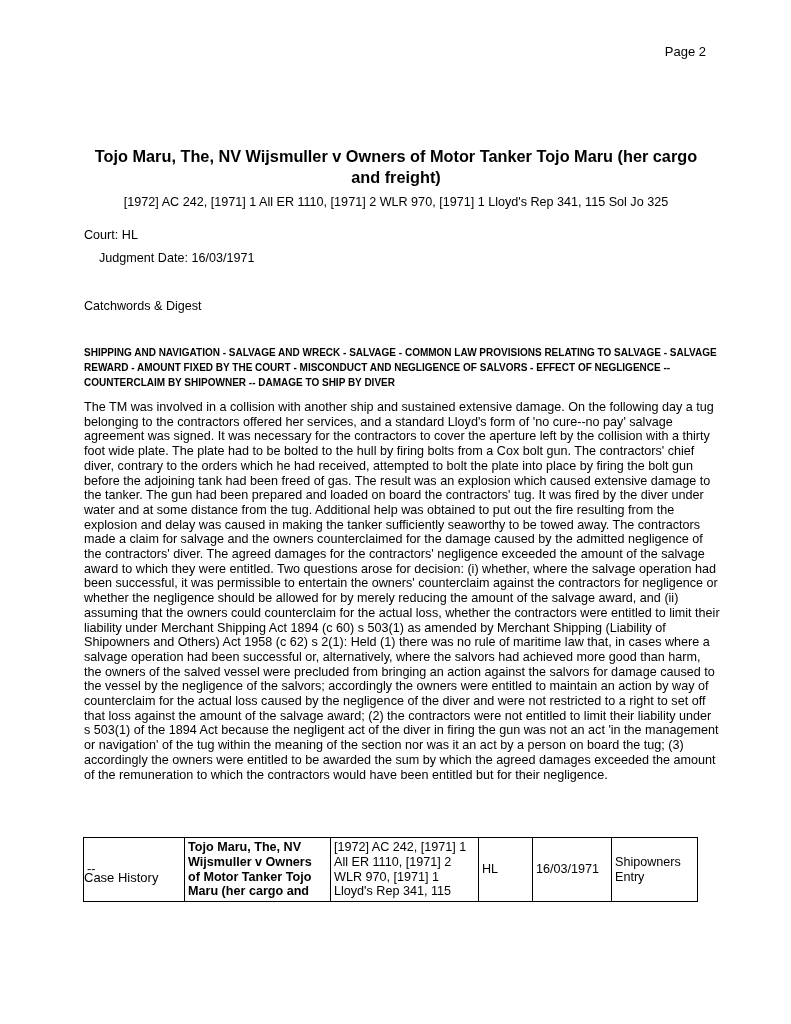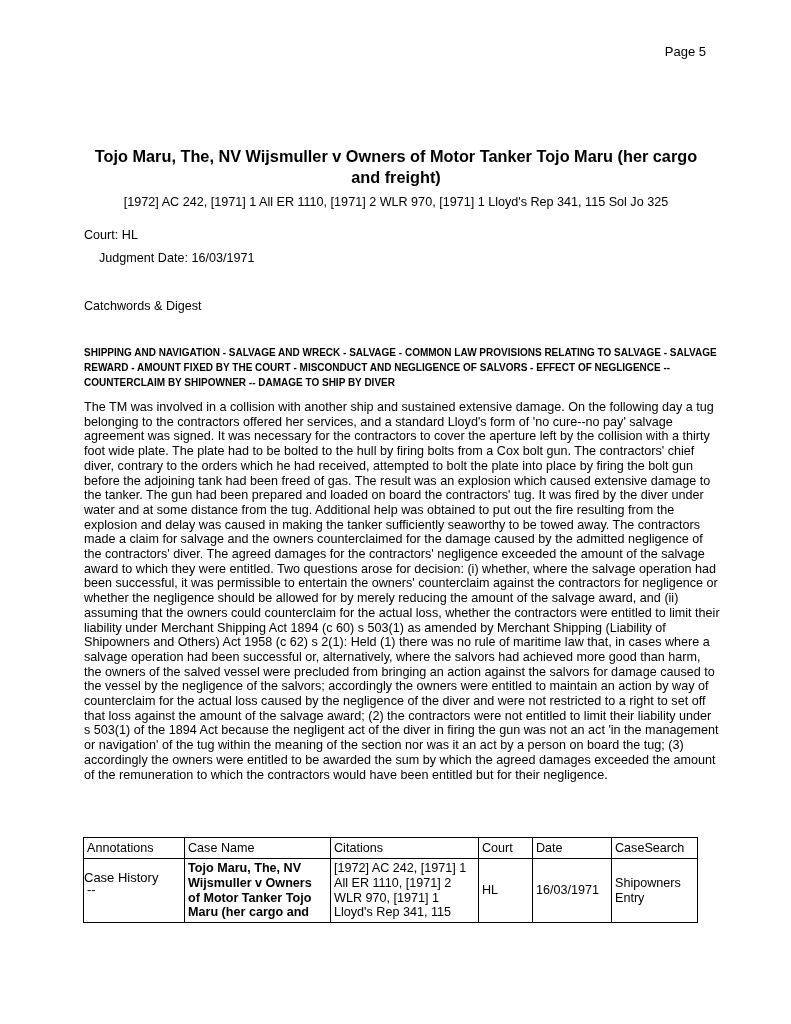--- a/index.html
+++ b/index.html
@@ -25,21 +25,21 @@
   table.history td { border: 1px solid #000; padding: 1px 3px; vertical-align: middle; line-height: 14.8px; }
   table.history tr.hdr td { height: 18px; }
   table.history tr.row td { height: 61px; }
   .c1 { width: 94px; } .c2 { width: 139px; } .c3 { width: 141px; }
   .c4 { width: 47px; } .c5 { width: 72px; } .c6 { width: 79px; }
   .bold { font-weight: bold; }
 </style>
 </head>
 <body>
 
-<div class="page-num">Page 5</div>
+<div class="page-num">Page 2</div>
 
 <div class="title">Tojo Maru, The, NV Wijsmuller v Owners of Motor Tanker Tojo Maru (her cargo and freight)</div>
 
 <div class="citations">[1972] AC 242, [1971] 1 All ER 1110, [1971] 2 WLR 970, [1971] 1 Lloyd's Rep 341, 115 Sol Jo 325</div>
 
 <div class="meta court">
   <b>Court:</b>
   <span>HL</span>
 </div>
 
@@ -51,28 +51,20 @@
 <div class="section-heading">Catchwords &amp; Digest</div>
 
 <div class="catchwords">SHIPPING AND NAVIGATION - SALVAGE AND WRECK - SALVAGE - COMMON LAW PROVISIONS RELATING TO SALVAGE - SALVAGE REWARD - AMOUNT FIXED BY THE COURT - MISCONDUCT AND NEGLIGENCE OF SALVORS - EFFECT OF NEGLIGENCE -- COUNTERCLAIM BY SHIPOWNER -- DAMAGE TO SHIP BY DIVER</div>
 
 <div class="digest">The TM was involved in a collision with another ship and sustained extensive damage. On the following day a tug belonging to the contractors offered her services, and a standard Lloyd's form of 'no cure--no pay' salvage agreement was signed. It was necessary for the contractors to cover the aperture left by the collision with a thirty foot wide plate. The plate had to be bolted to the hull by firing bolts from a Cox bolt gun. The contractors' chief diver, contrary to the orders which he had received, attempted to bolt the plate into place by firing the bolt gun before the adjoining tank had been freed of gas. The result was an explosion which caused extensive damage to the tanker. The gun had been prepared and loaded on board the contractors' tug. It was fired by the diver under water and at some distance from the tug. Additional help was obtained to put out the fire resulting from the explosion and delay was caused in making the tanker sufficiently seaworthy to be towed away. The contractors made a claim for salvage and the owners counterclaimed for the damage caused by the admitted negligence of the contractors' diver. The agreed damages for the contractors' negligence exceeded the amount of the salvage award to which they were entitled. Two questions arose for decision: (i) whether, where the salvage operation had been successful, it was permissible to entertain the owners' counterclaim against the contractors for negligence or whether the negligence should be allowed for by merely reducing the amount of the salvage award, and (ii) assuming that the owners could counterclaim for the actual loss, whether the contractors were entitled to limit their liability under Merchant Shipping Act 1894 (c 60) s 503(1) as amended by Merchant Shipping (Liability of Shipowners and Others) Act 1958 (c 62) s 2(1): Held (1) there was no rule of maritime law that, in cases where a salvage operation had been successful or, alternatively, where the salvors had achieved more good than harm, the owners of the salved vessel were precluded from bringing an action against the salvors for damage caused to the vessel by the negligence of the salvors; accordingly the owners were entitled to maintain an action by way of counterclaim for the actual loss caused by the negligence of the diver and were not restricted to a right to set off that loss against the amount of the salvage award; (2) the contractors were not entitled to limit their liability under s 503(1) of the 1894 Act because the negligent act of the diver in firing the gun was not an act 'in the management or navigation' of the tug within the meaning of the section nor was it an act by a person on board the tug; (3) accordingly the owners were entitled to be awarded the sum by which the agreed damages exceeded the amount of the remuneration to which the contractors would have been entitled but for their negligence.</div>
 
 <div class="history-heading">Case History</div>
 
 <table class="history">
   <tbody>
-      <tr class="hdr">
-    <td class="c1">Annotations</td>
-    <td class="c2">Case Name</td>
-    <td class="c3">Citations</td>
-    <td class="c4">Court</td>
-    <td class="c5">Date</td>
-    <td class="c6">CaseSearch</td>
-  </tr>
   <tr class="row">
     <td class="c1">--</td>
     <td class="c2 bold">Tojo Maru, The, NV Wijsmuller v Owners of Motor Tanker Tojo Maru (her cargo and</td>
     <td class="c3">[1972] AC 242, [1971] 1 All ER 1110, [1971] 2 WLR 970, [1971] 1 Lloyd's Rep 341, 115</td>
     <td class="c4">HL</td>
     <td class="c5">16/03/1971</td>
     <td class="c6">Shipowners Entry</td>
   </tr>
 </tbody>
   </table>

